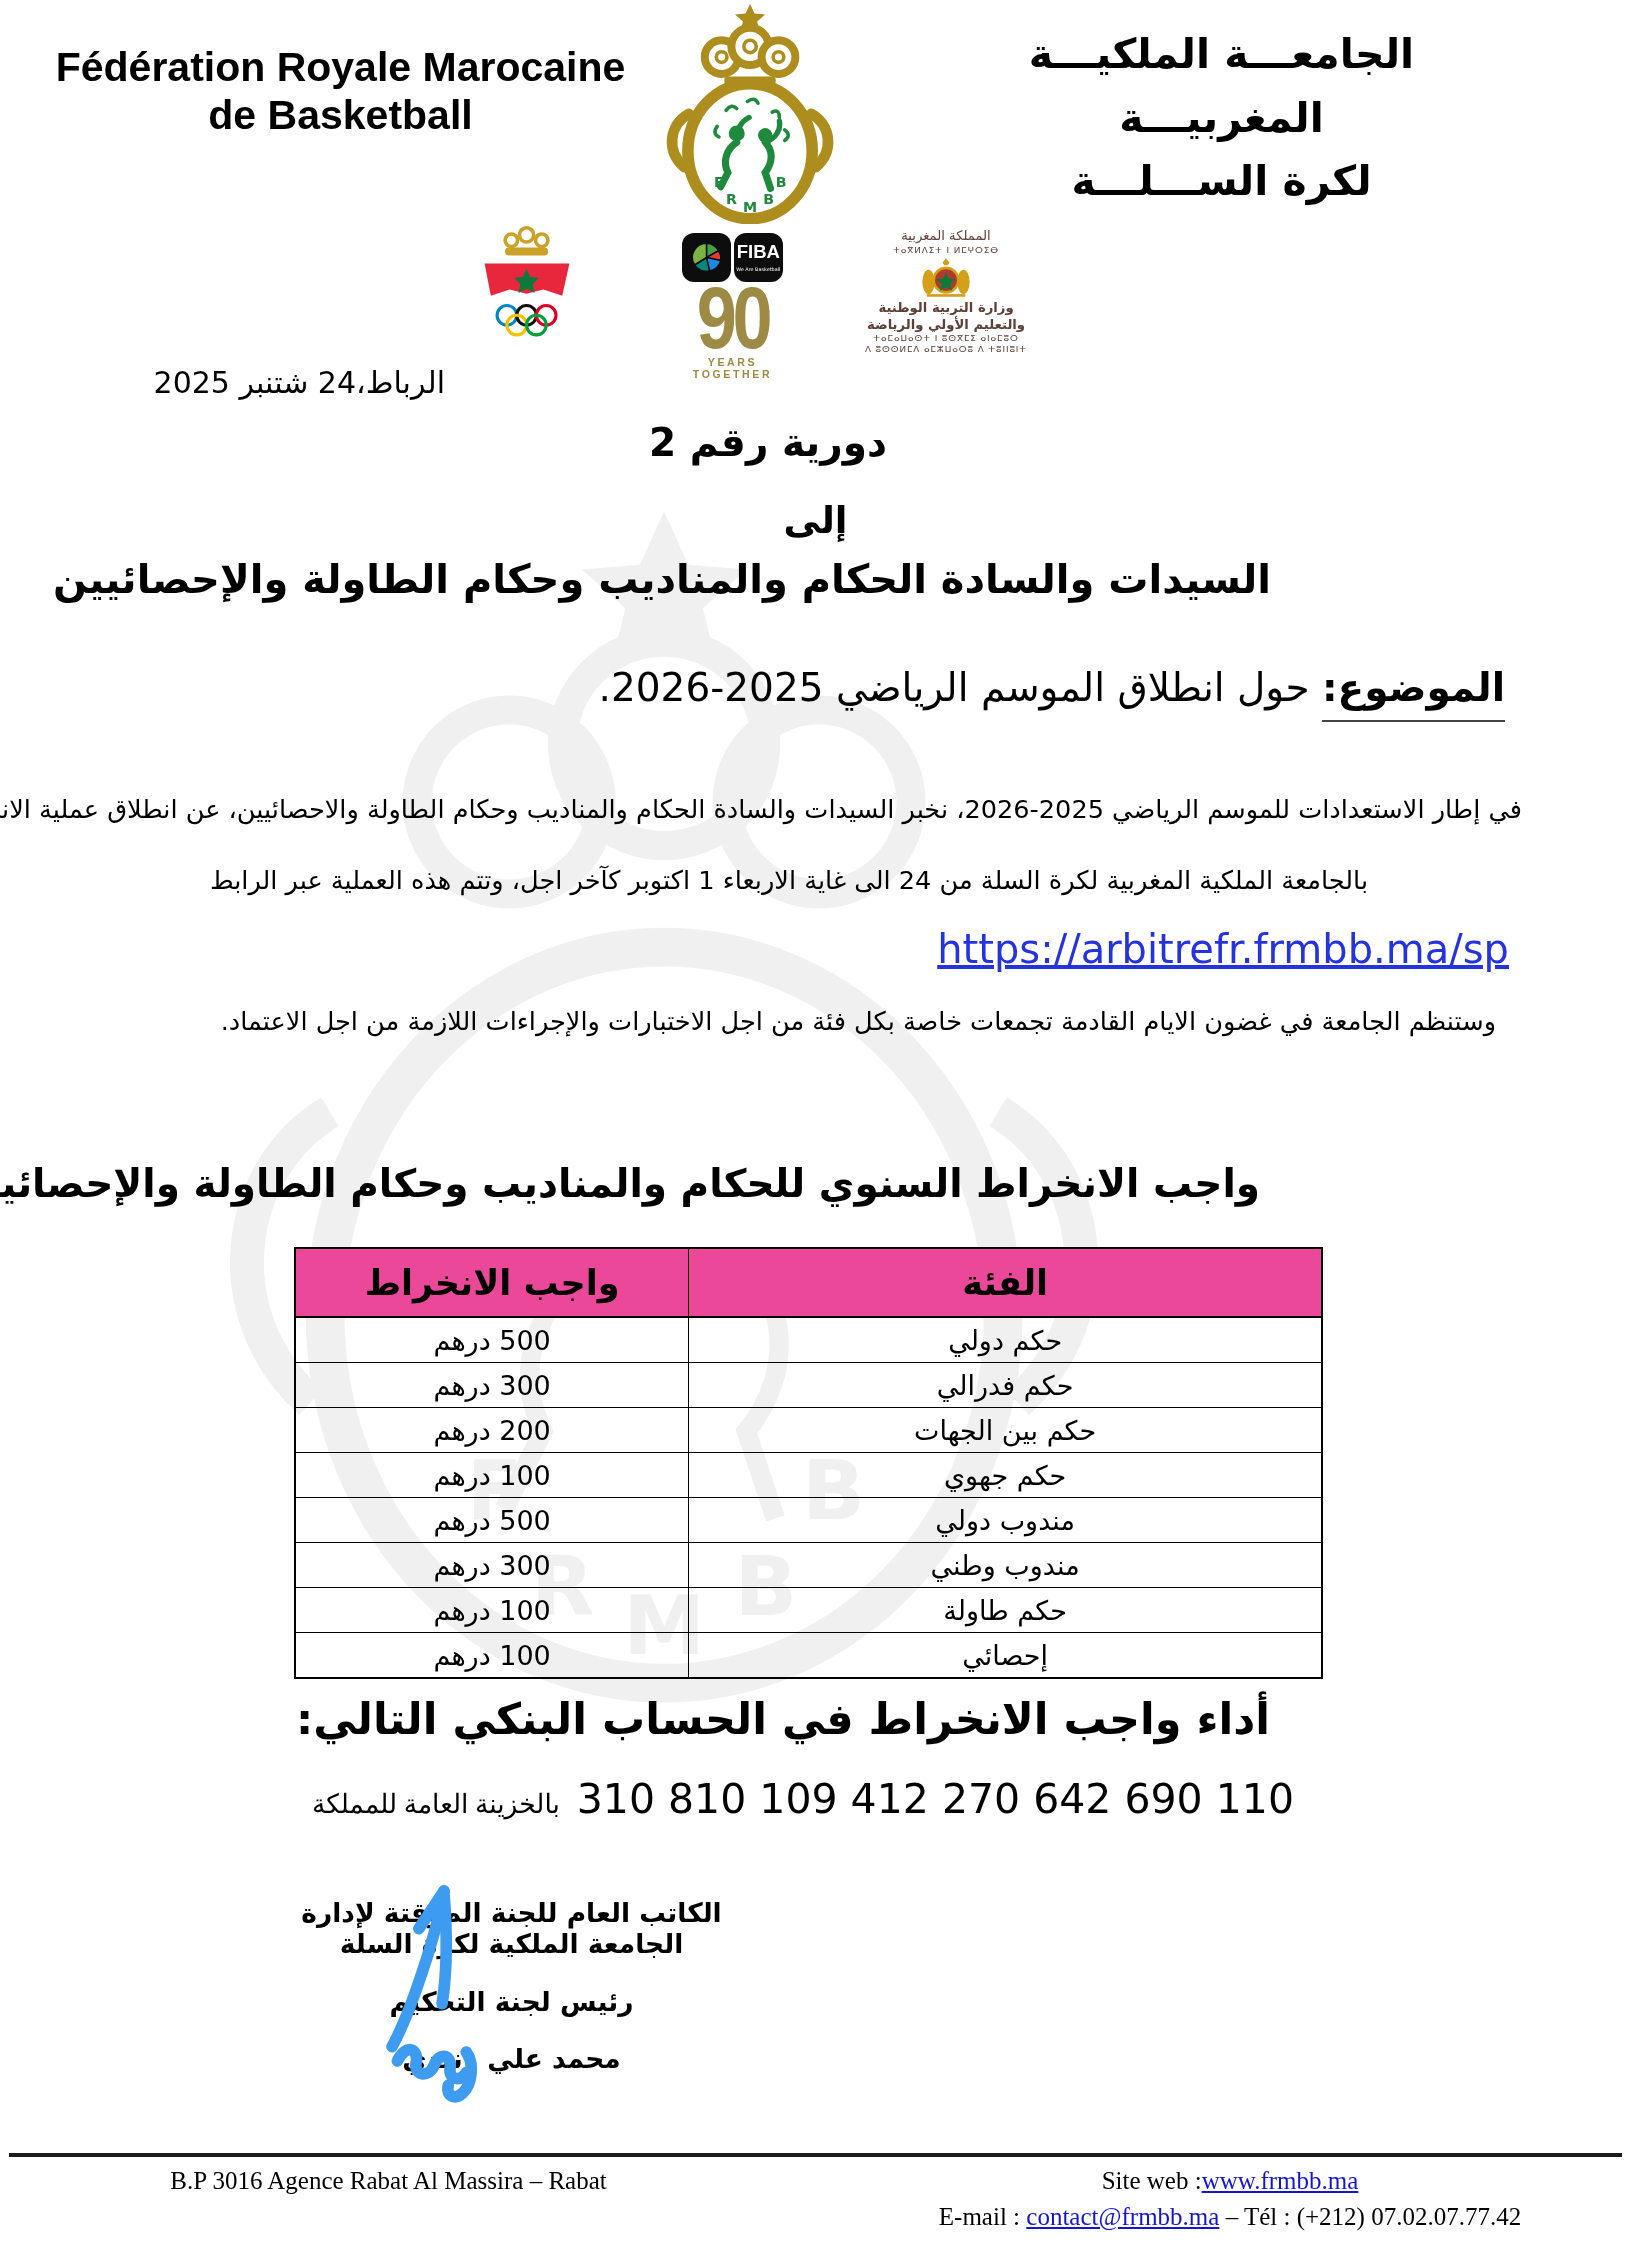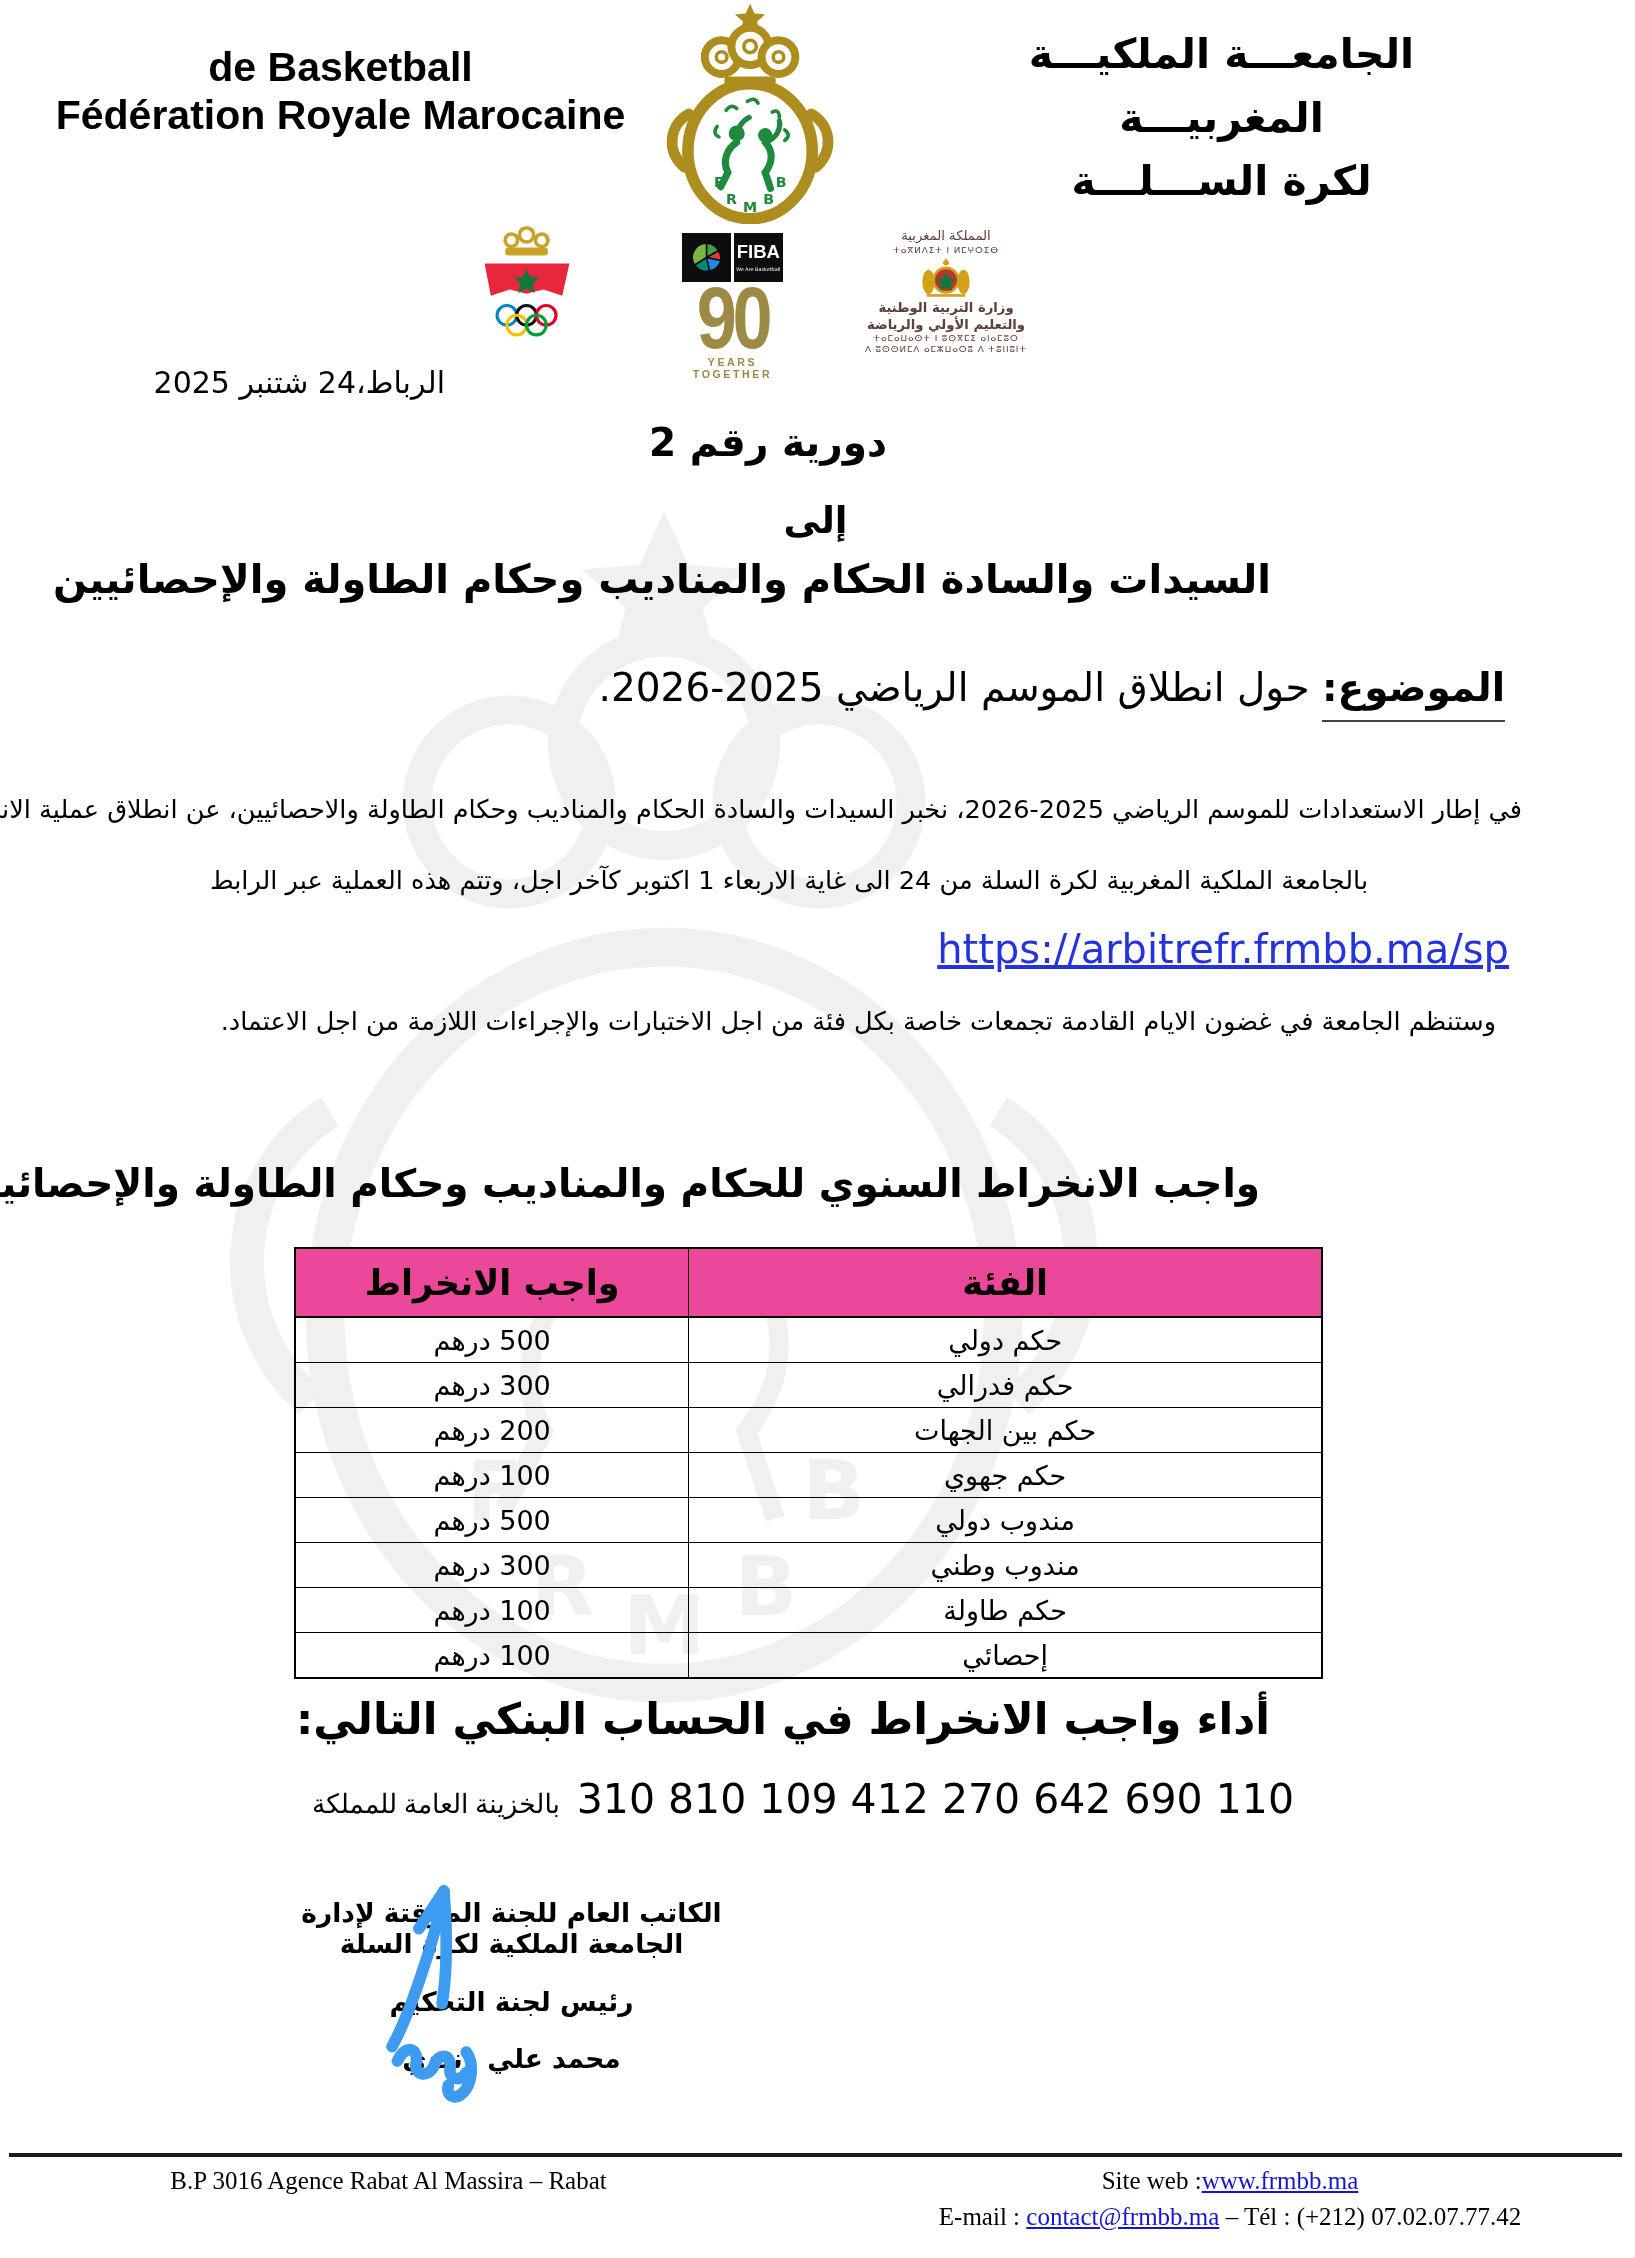--- a/index.html
+++ b/index.html
@@ -14,21 +14,21 @@
             font-weight:bold;font-size:41px;line-height:1.16;text-align:center;}
   .ar-org{left:926px;top:23px;width:591px;font-size:41px;font-weight:bold;line-height:1.55;text-align:center;}
   .frmb-logo{left:655px;top:1.8px;}
   .watermark{left:146px;top:379px;opacity:0.12;}
 
   
   .olympic{left:475px;top:226px;}
   .fiba{left:678px;top:233px;width:109px;text-align:center;}
   .fiba-squares{display:flex;gap:2.6px;justify-content:center;}
   .fiba-sq{width:49px;height:49px;background:#0d0d0d;display:flex;flex-direction:column;
-           align-items:center;justify-content:center;}
+           align-items:center;justify-content:center;border-radius:12px;}
   .fiba-word{color:#fff;font-family:"Liberation Sans",sans-serif;font-weight:bold;font-size:18.5px;line-height:1;}
   .fiba-tag{color:#fff;font-size:4.9px;margin-top:5.3px;}
   .ninety{color:#9d8a44;font-family:"Liberation Sans",sans-serif;font-weight:bold;font-size:88px;line-height:.82;
           letter-spacing:-5.3px;transform:scaleX(.82);transform-origin:center;}
   .ninety-text{color:#9d8a44;font-size:10.6px;letter-spacing:2.6px;font-weight:bold;margin-top:1.8px;
                font-family:"Liberation Sans",sans-serif;}
   .ministry{left:840px;top:228px;width:212px;text-align:center;color:#5d4037;line-height:1.25;}
   .min-ar1{font-size:13.2px;}
   .min-tif{font-size:8.8px;letter-spacing:0.9px;}
   .min-name{font-size:13.2px;font-weight:bold;}
@@ -94,22 +94,22 @@
     <g fill="#888" font-family="DejaVu Sans" font-weight="bold" font-size="17" text-anchor="middle">
       <text x="72" y="210">F</text>
         <text x="86" y="230">R</text>
         <text x="107" y="238">M</text>
       <text x="128" y="230">B</text>
         <text x="142" y="210">B</text>
     </g>
   </svg>
 
   <div class="abs fr-title">
+    <div>Fédération Royale Marocaine</div>
     <div>de Basketball</div>
-    <div>Fédération Royale Marocaine</div>
   </div>
 
   <svg class="abs frmb-logo" width="191" height="222" viewBox="0 0 215 250">
     <g>
       <path d="M107,2 l5,11 12,1 -9,8 3,12 -11,-6 -11,6 3,-12 -9,-8 12,-1 z" fill="#ad8d1e"></path>
       <circle cx="75" cy="62" r="19" fill="#fff" stroke="#ad8d1e" stroke-width="9"></circle>
       <circle cx="107" cy="50" r="21" fill="#fff" stroke="#ad8d1e" stroke-width="9"></circle>
       <circle cx="139" cy="62" r="19" fill="#fff" stroke="#ad8d1e" stroke-width="9"></circle>
       <circle cx="75" cy="62" r="6" fill="none" stroke="#ad8d1e" stroke-width="4"></circle>
       <circle cx="107" cy="50" r="7" fill="none" stroke="#ad8d1e" stroke-width="4"></circle>

